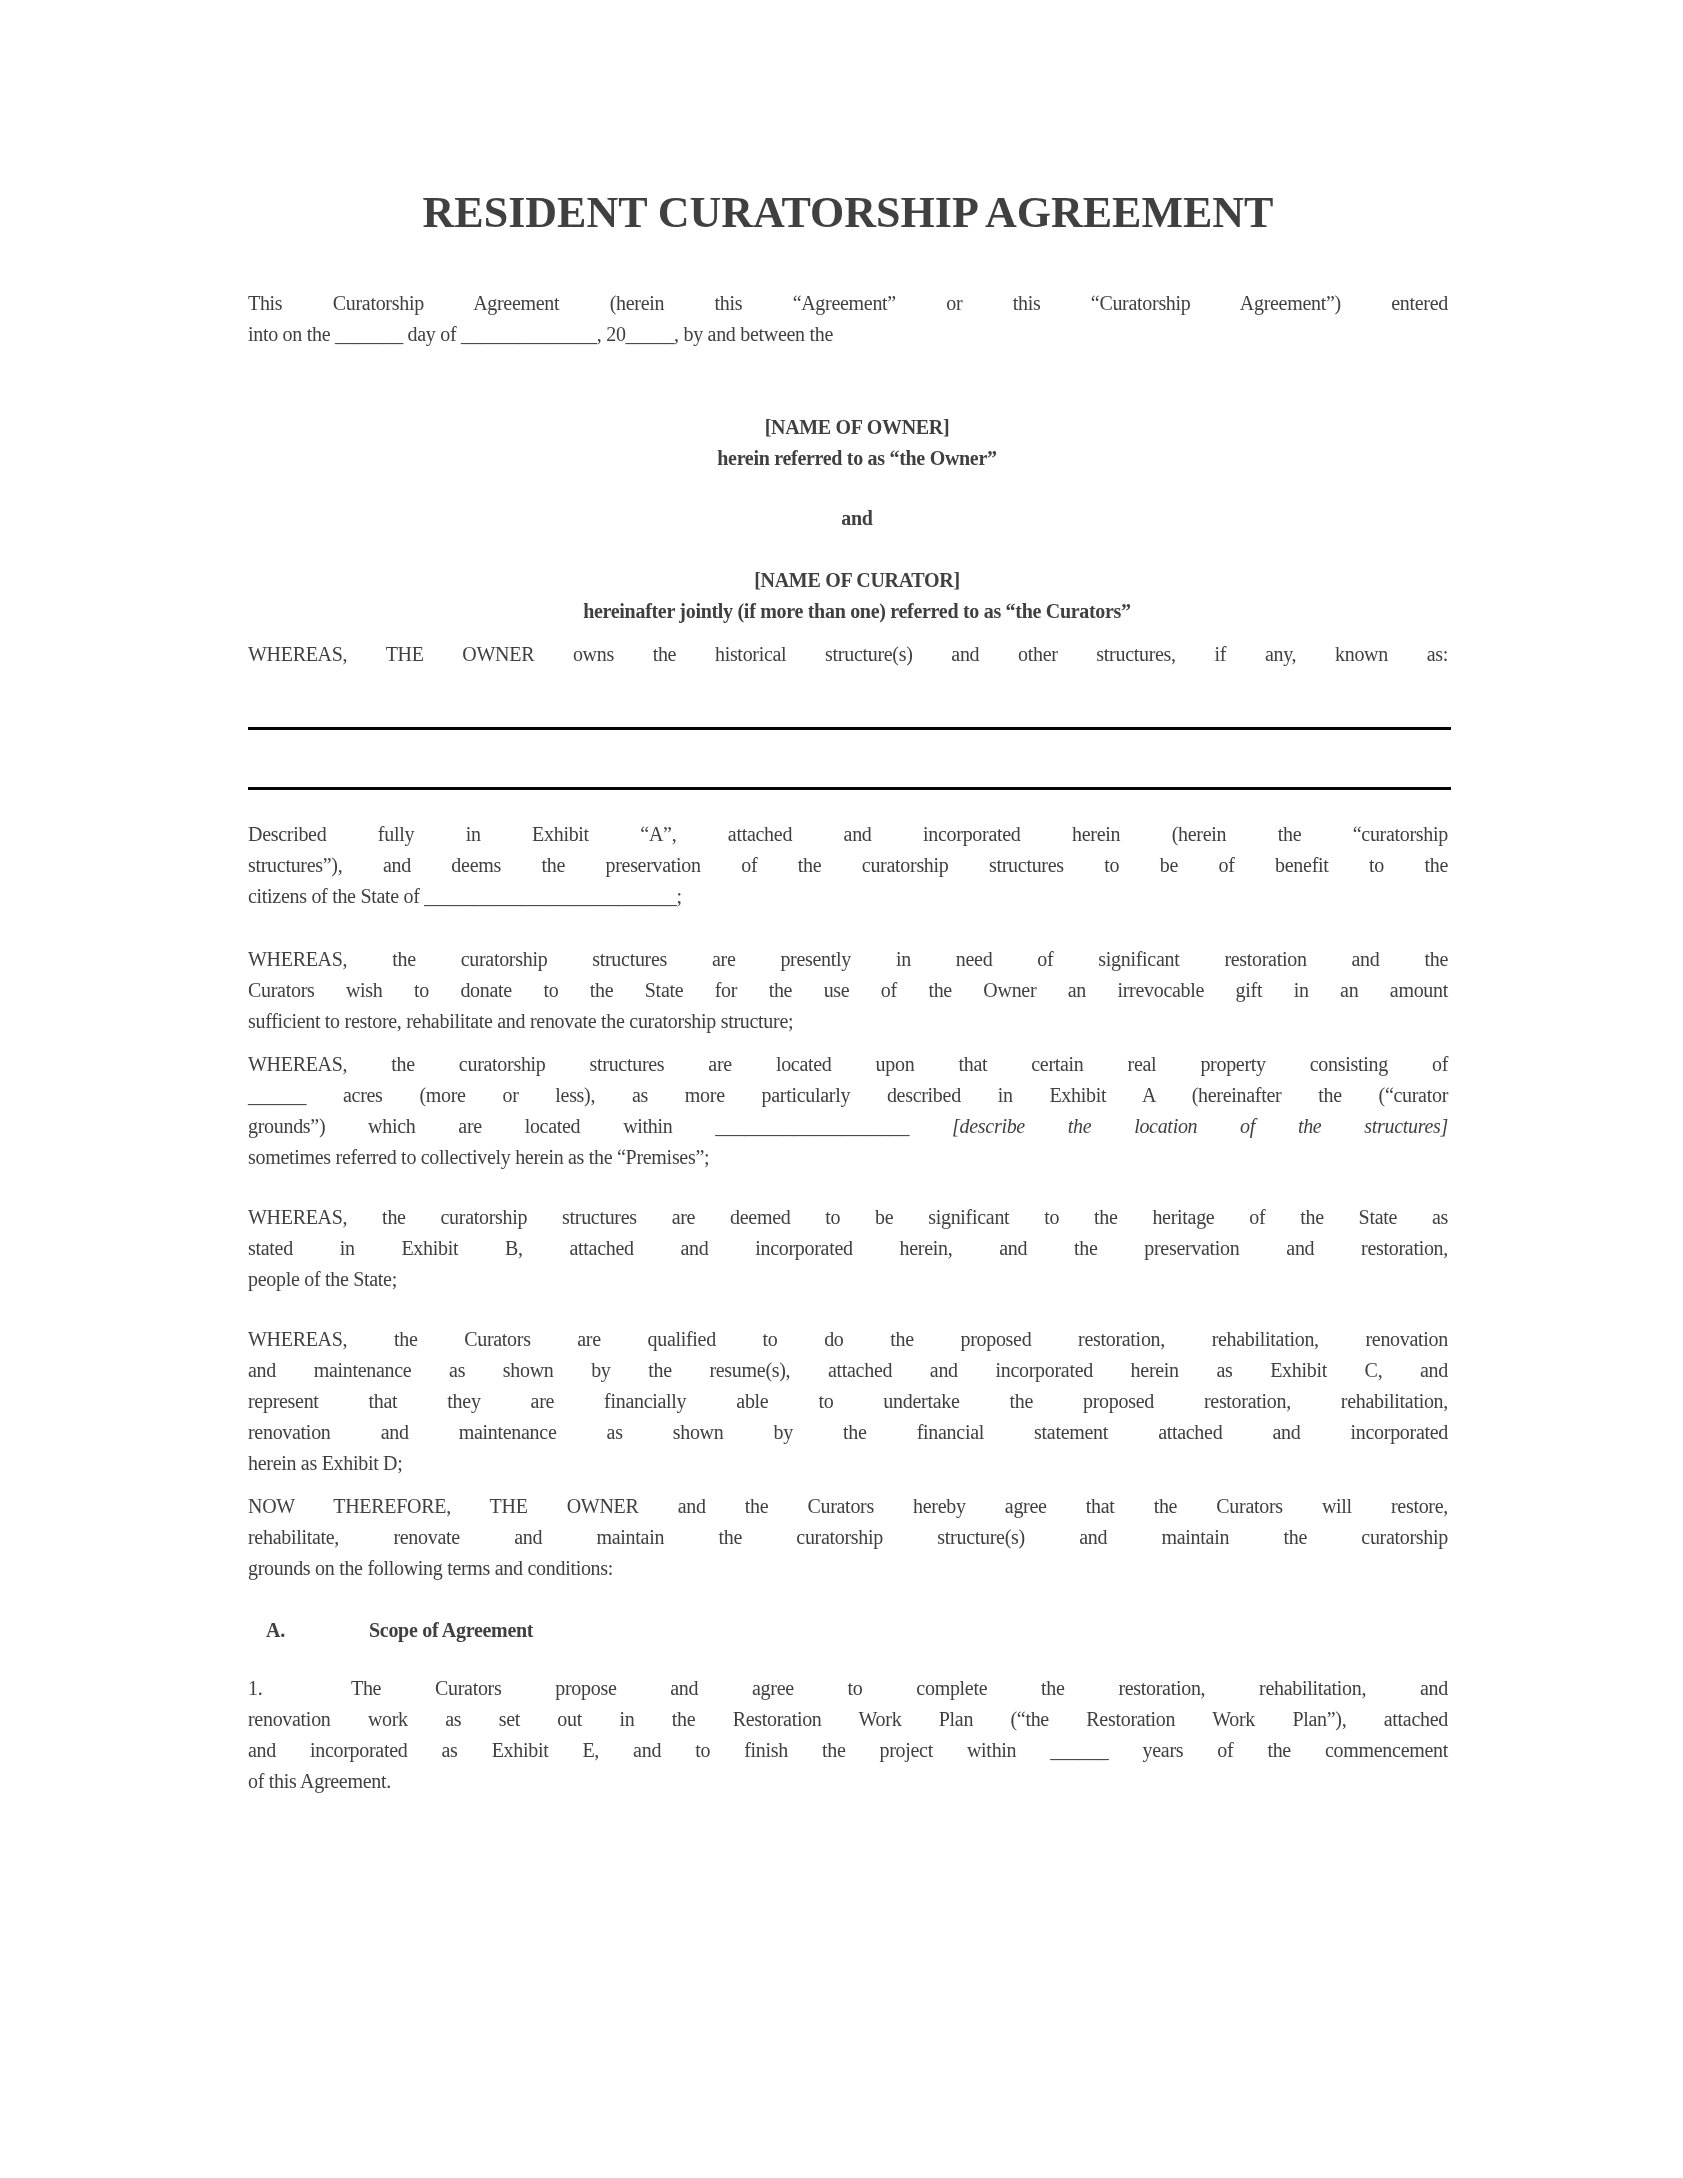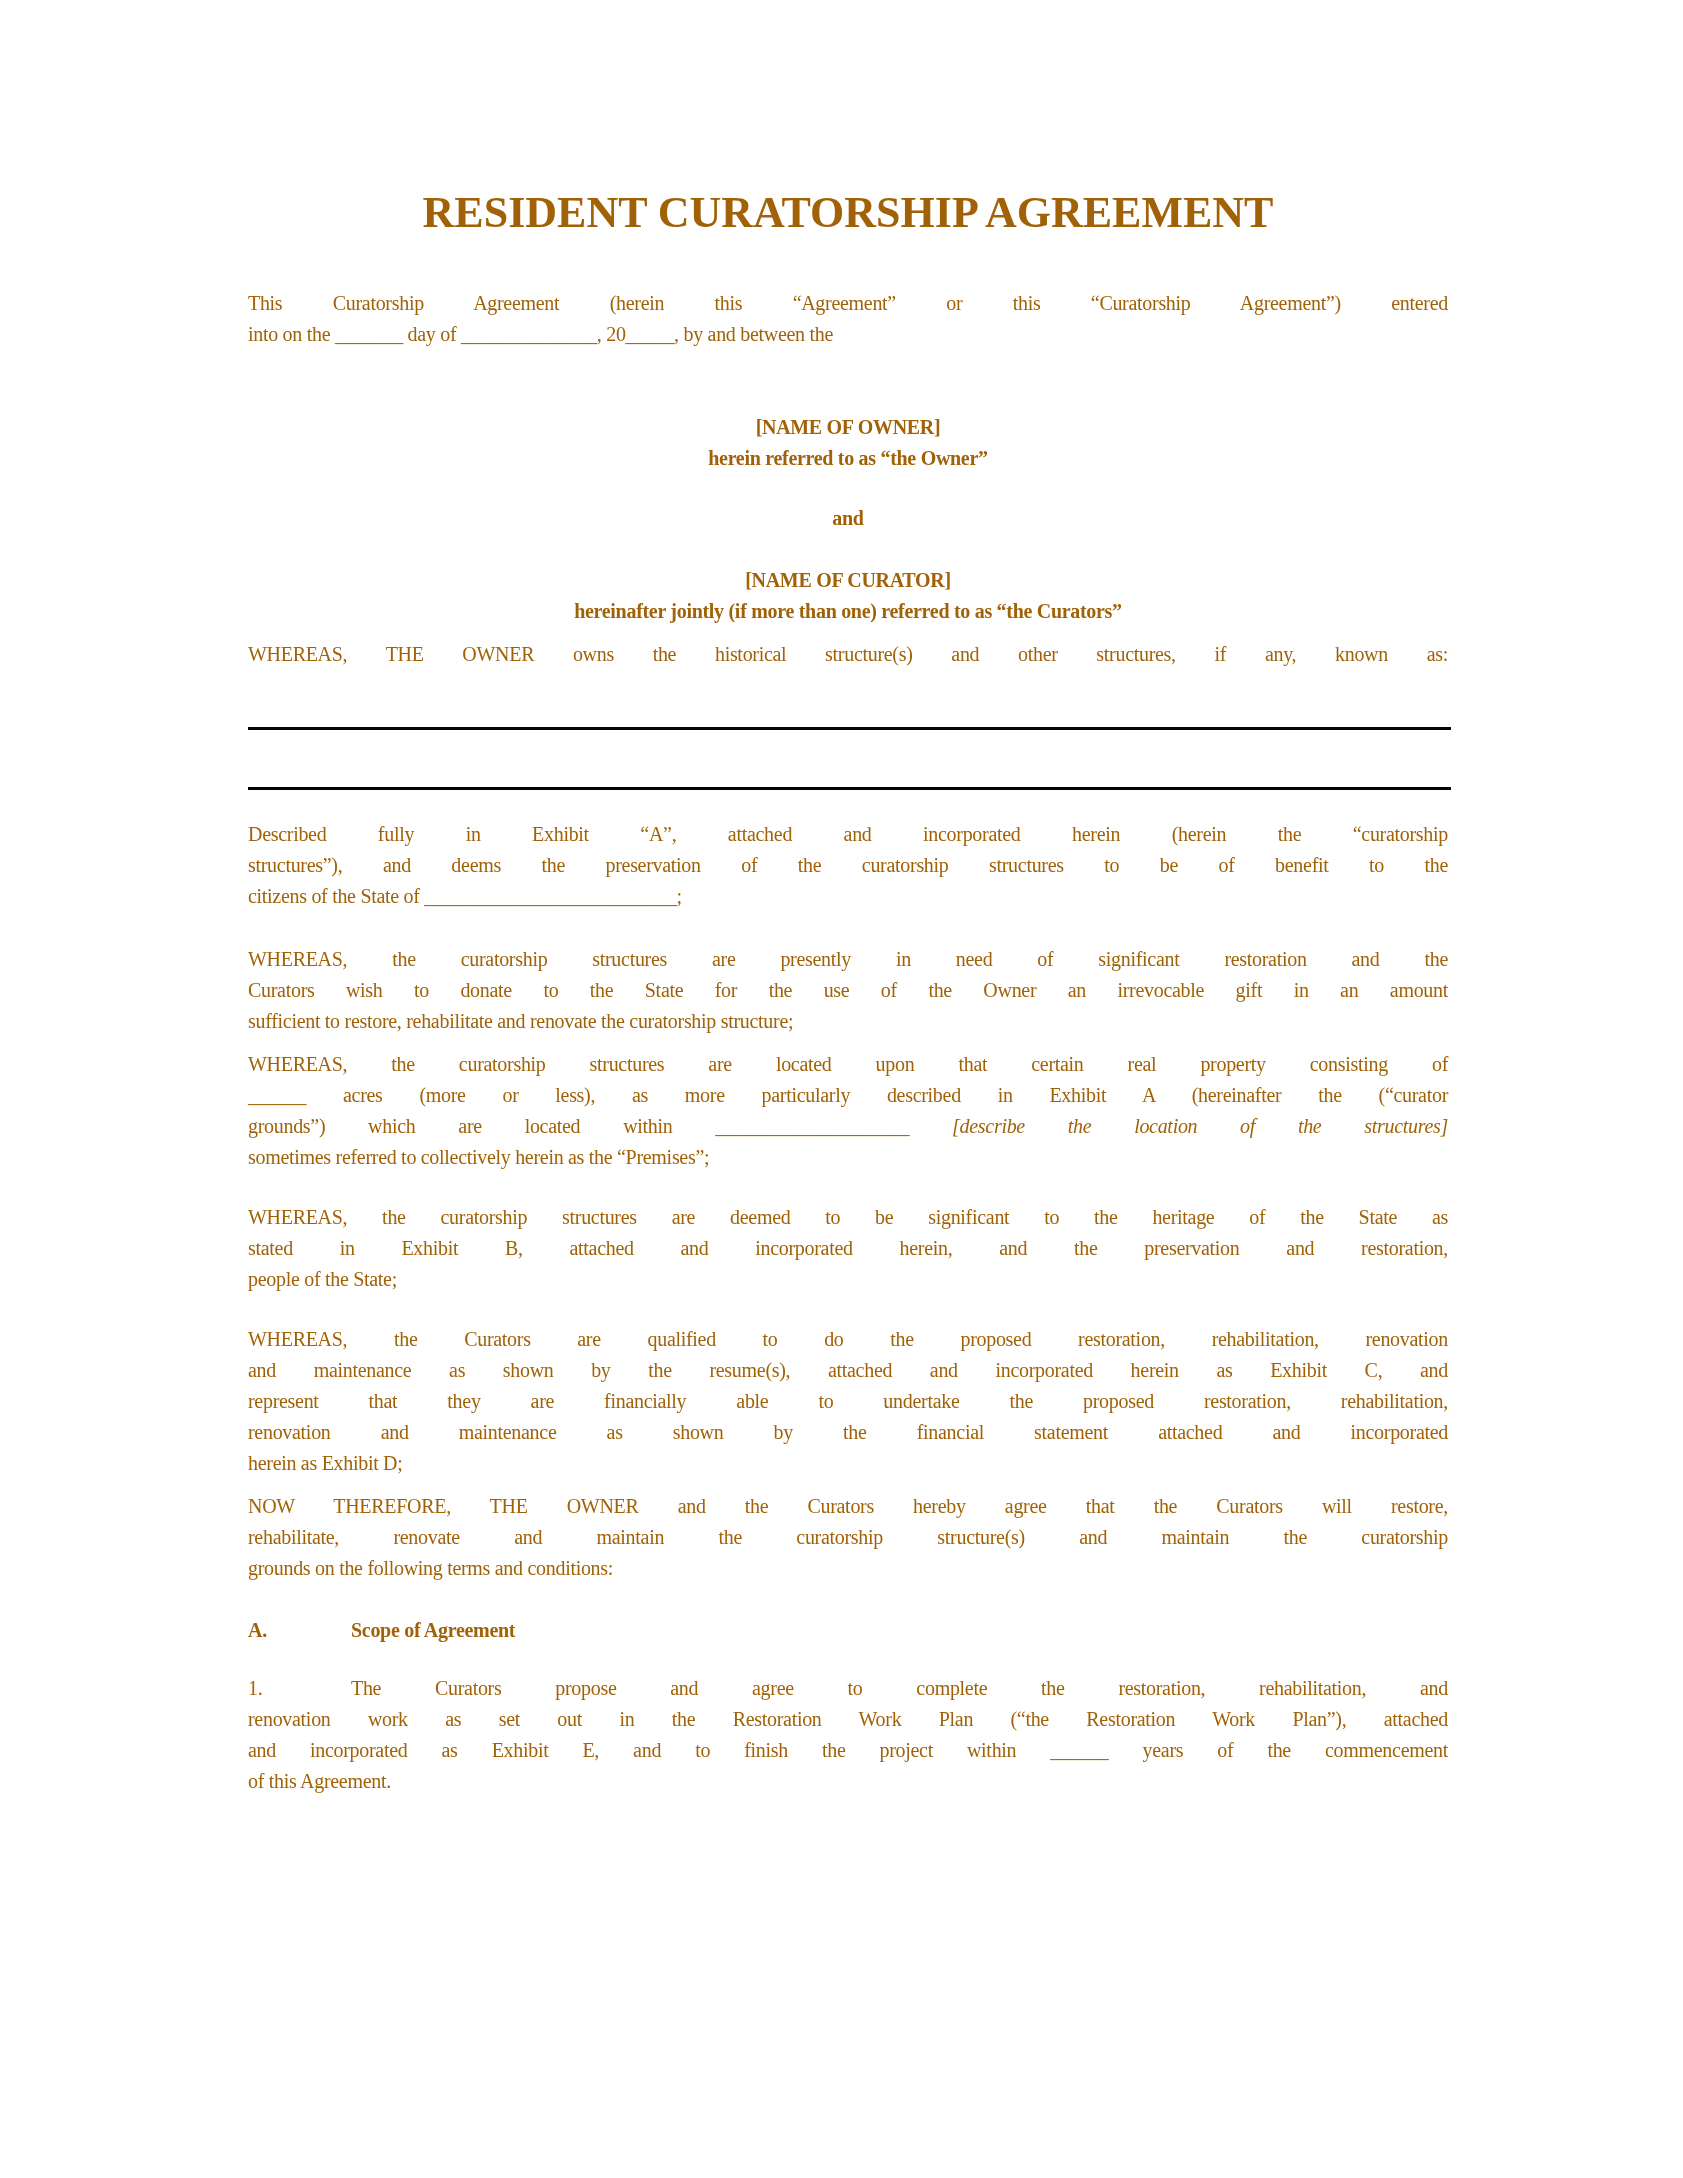--- a/index.html
+++ b/index.html
@@ -6,21 +6,21 @@
     margin: 0;
     padding: 0;
     background: #e8e8e8;
   }
   .page {
     position: relative;
     width: 1683px;
     height: 2178px;
     margin: 0 auto;
     background: #ffffff;
-    color: #a16207;
+    color: #404040;
     font-family: "Liberation Serif", "DejaVu Serif", serif;
     overflow: hidden;
   }
   .content {
     position: absolute;
     left: 248px;
     top: 0;
     width: 1200px;
   }
   .title {
@@ -38,21 +38,21 @@
     font-size: 20px;
     letter-spacing: -0.3px;
     white-space: nowrap;
   }
   .just {
     text-align: justify;
     text-align-last: justify;
     white-space: normal;
   }
   .c { text-align: center; white-space: nowrap; }
-  .b { font-weight: bold; }
+  .b { font-weight: bold; margin-left: 18px; }
   .it { font-style: italic; }
   .label { display: inline-block; width: 103px; }
   .hline {
     height: 0;
     width: 1203px;
     border-bottom: 3px solid #050505;
   }
   .mt27 { margin-top: 27px; }
   .mt28 { margin-top: 12px; }
   .mt29 { margin-top: 29px; }

